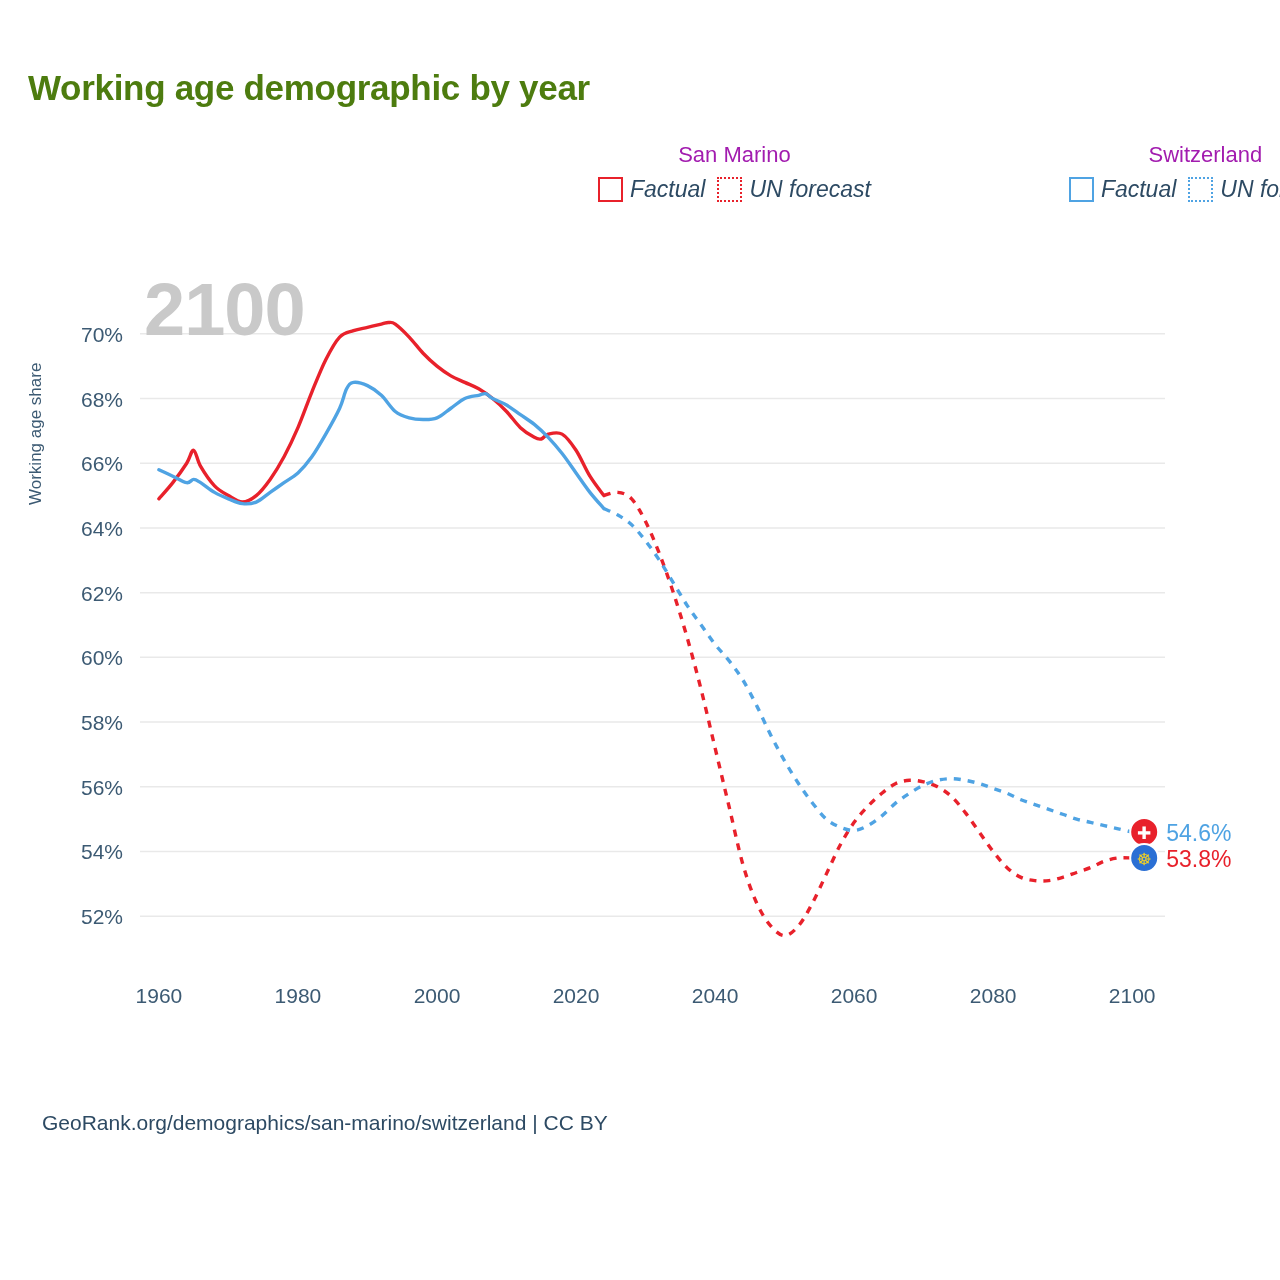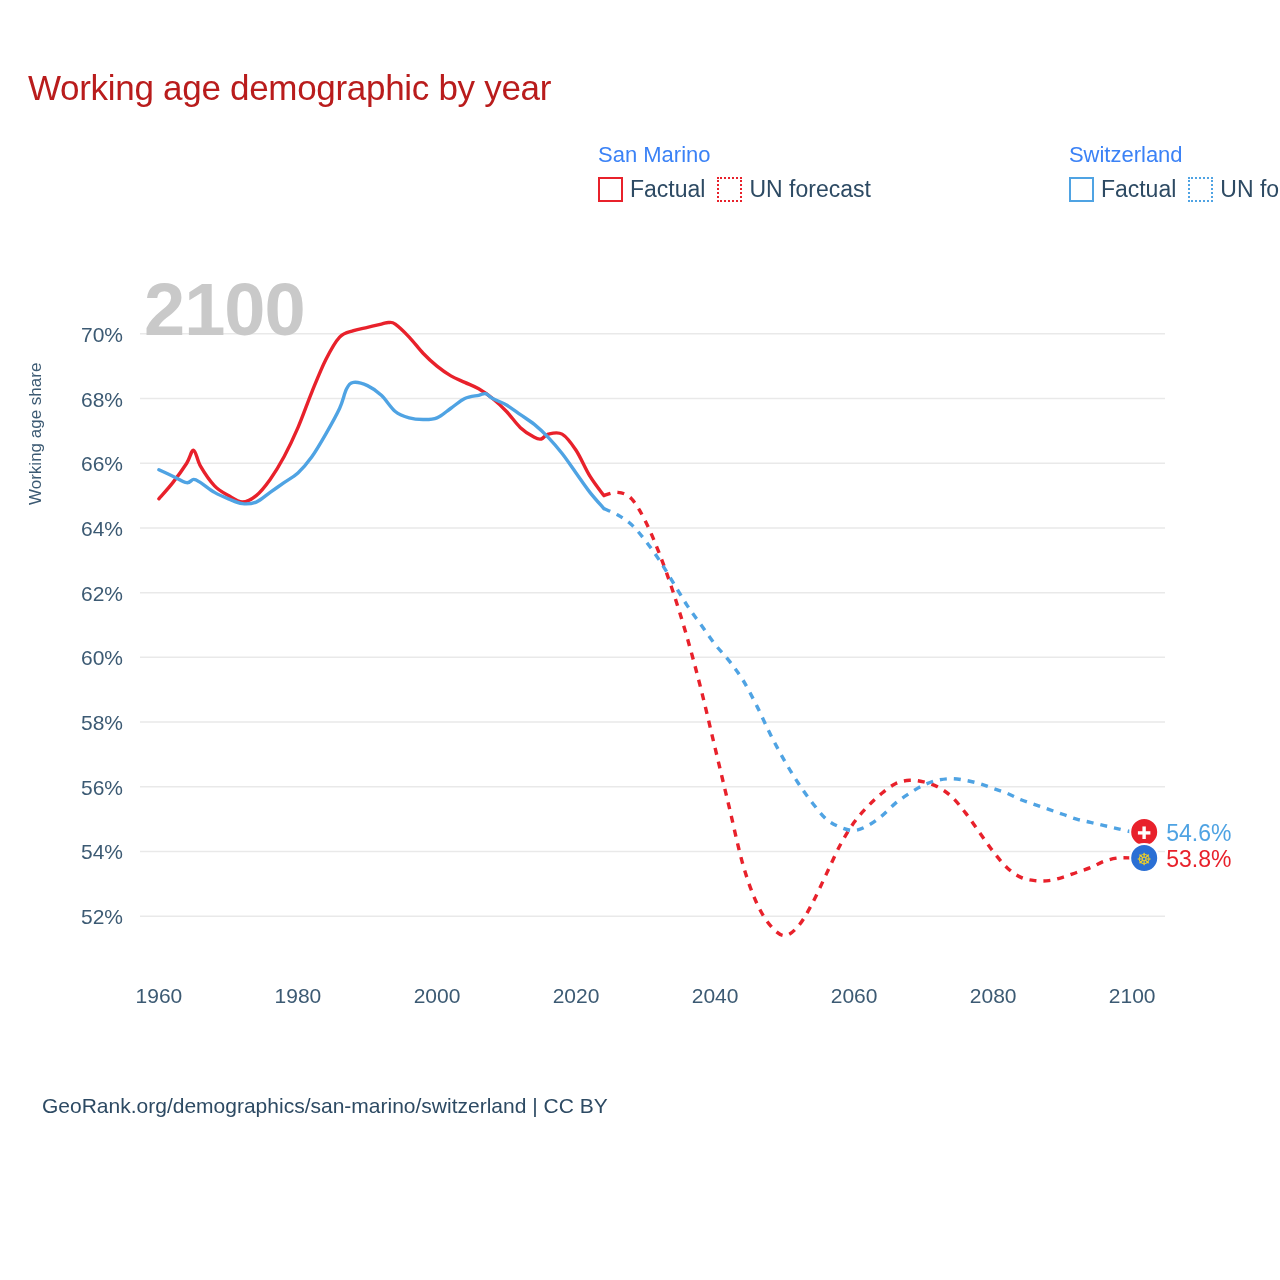--- a/index.html
+++ b/index.html
@@ -17,45 +17,47 @@
   }
   #chart-root {
     position: absolute;
     inset: 0;
   }
   .title {
     position: absolute;
     left: 28px;
     top: 68px;
     font-size: 35px;
-    font-weight: normal;
-    color: #b91c1c;
+    font-weight: bold;
+    color: #4d7c0f;
     letter-spacing: -0.3px;
   }
   
   .legend {
     position: absolute;
     left: 598px;
     top: 142px;
     width: 660px;
   }
   .legend-groups {
     display: flex;
     gap: 198px;
   }
   .legend-group-title {
     font-size: 22px;
-    color: #3b82f6;
+    color: #a21caf;
     margin-bottom: 8px;
     white-space: nowrap;
+    text-align: center;
   }
   .legend-entries {
     display: flex;
     gap: 12px;
     align-items: center;
+    font-style: italic;
   }
   .legend-entry {
     display: flex;
     align-items: center;
     gap: 7px;
     white-space: nowrap;
   }
   .swatch {
     width: 25px;
     height: 25px;
@@ -120,21 +122,21 @@
   
   .footer {
     position: absolute;
     left: 42px;
     top: 1082px;
     width: 1150px;
     font-size: 21px;
     line-height: 1.55;
     color: #2d4a63;
   }
-  .footer .line2 { margin-top: 8px; }
+  .footer .line2 { margin-top: 25px; }
 </style>
 </head>
 <body>
 
 <div id="chart-root">
 
   <div class="title">Working age demographic by year</div>
 
   <div class="legend">
     <div class="legend-groups">

